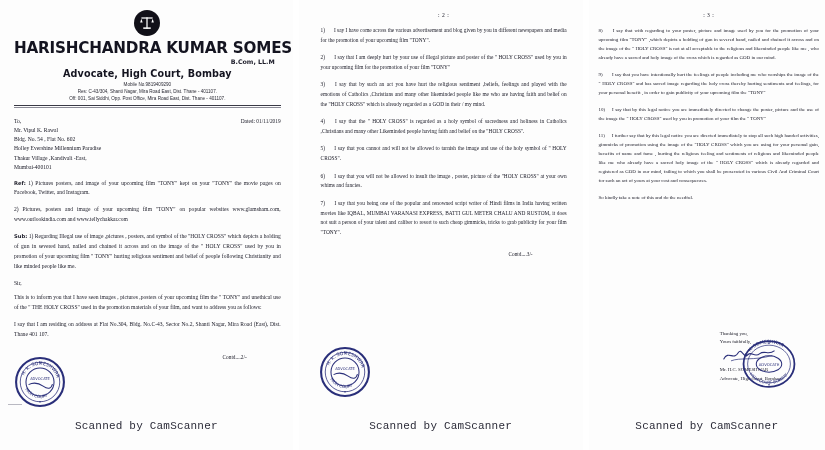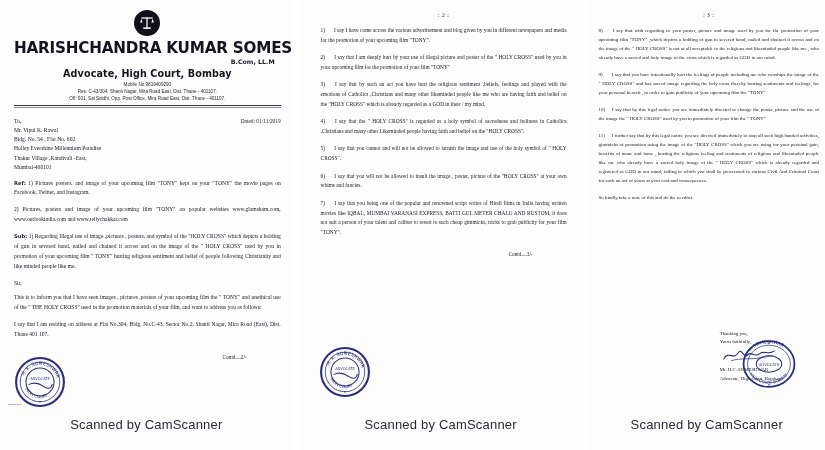--- a/index.html
+++ b/index.html
@@ -82,22 +82,22 @@
   .stamp-p2{left:20px;top:346px;}
   .stamp-oval{position:absolute;left:152px;top:338px;width:56px;height:52px;}
   .stamp-oval svg{width:100%;height:100%;}
 
   
   .sign-block{position:absolute;right:44px;top:330px;text-align:left;font-size:4.8px;line-height:1.7;color:#20202c;}
   .sig-scribble{width:54px;height:16px;margin:1px 0 0 2px;}
 
   .scanned{
     position:absolute;bottom:18px;width:100%;left:0;
-    text-align:center;font-size:13px;color:#2b2b38;
-    font-family:Liberation Sans, sans-serif;
+    text-align:center;font-size:11px;color:#2b2b38;
+    font-family:Liberation Mono, monospace;
     letter-spacing:0.2px;
   }
   .page1 .scanned{padding-right:0px;}
   .page3 .scanned{}
   .faint-line{position:absolute;left:8px;top:404px;width:14px;height:1px;background:#b9b9c2;}
 </style>
 </head>
 <body>
 
 <div class="sheet-row">

